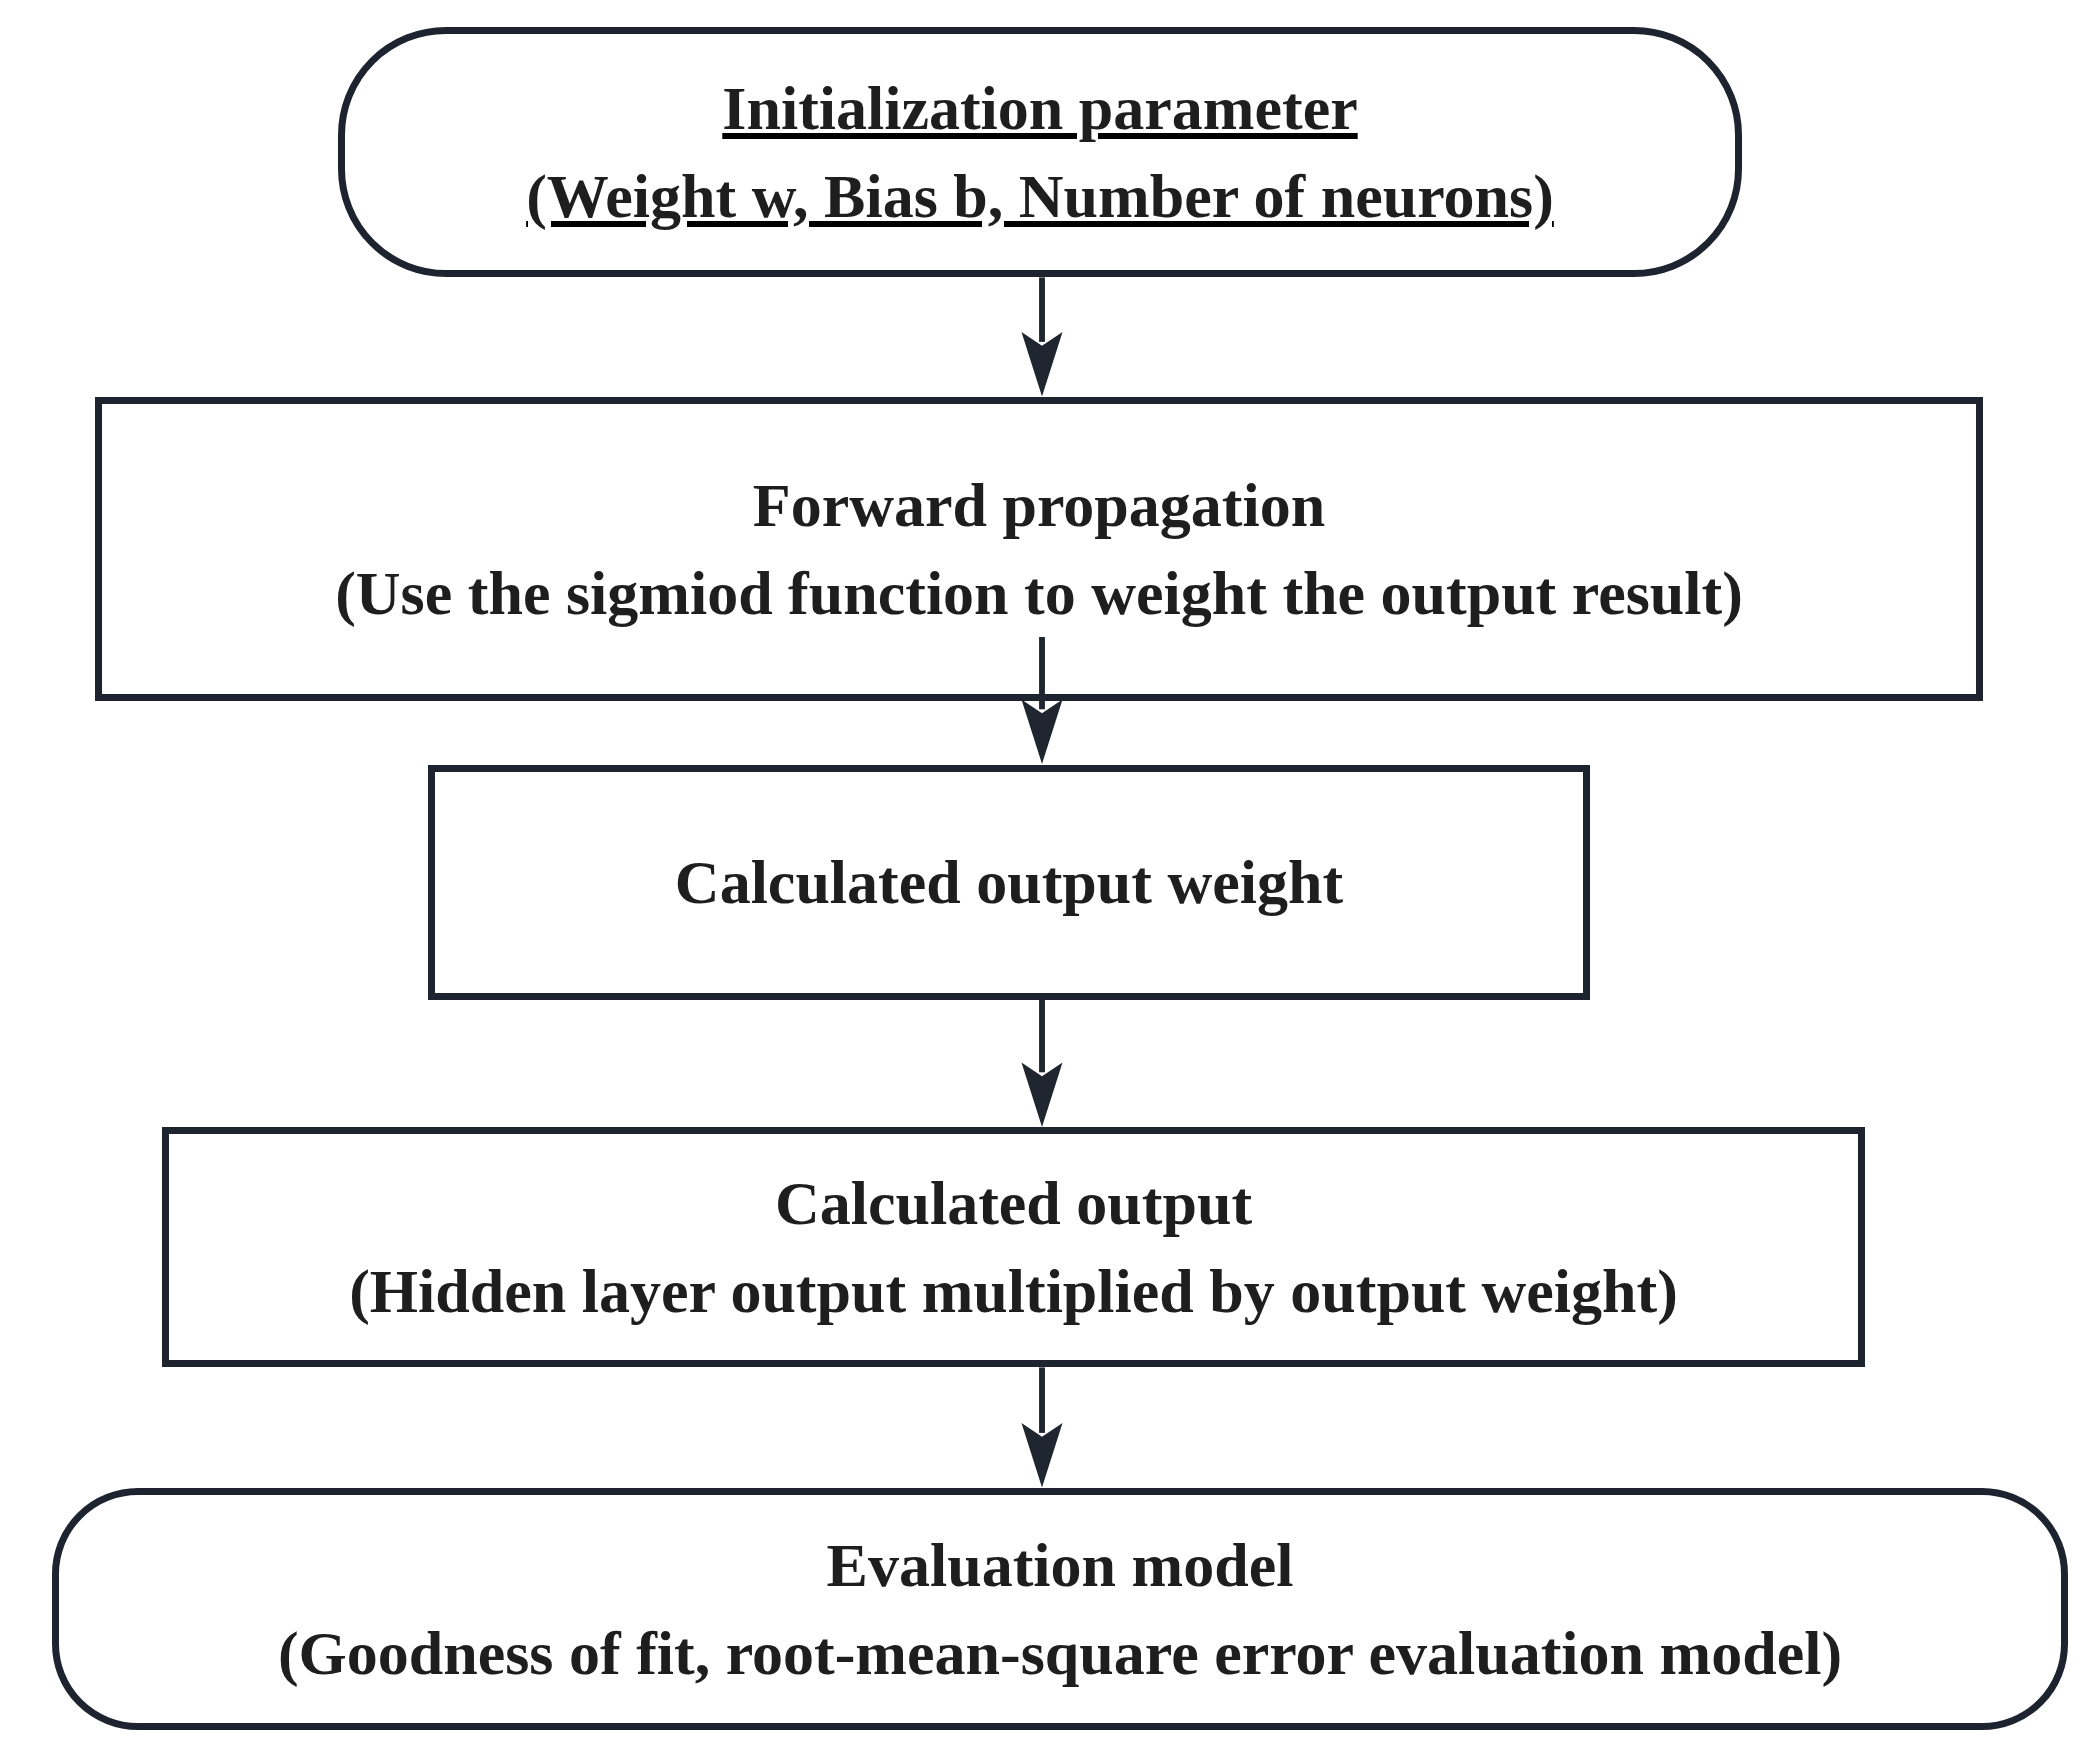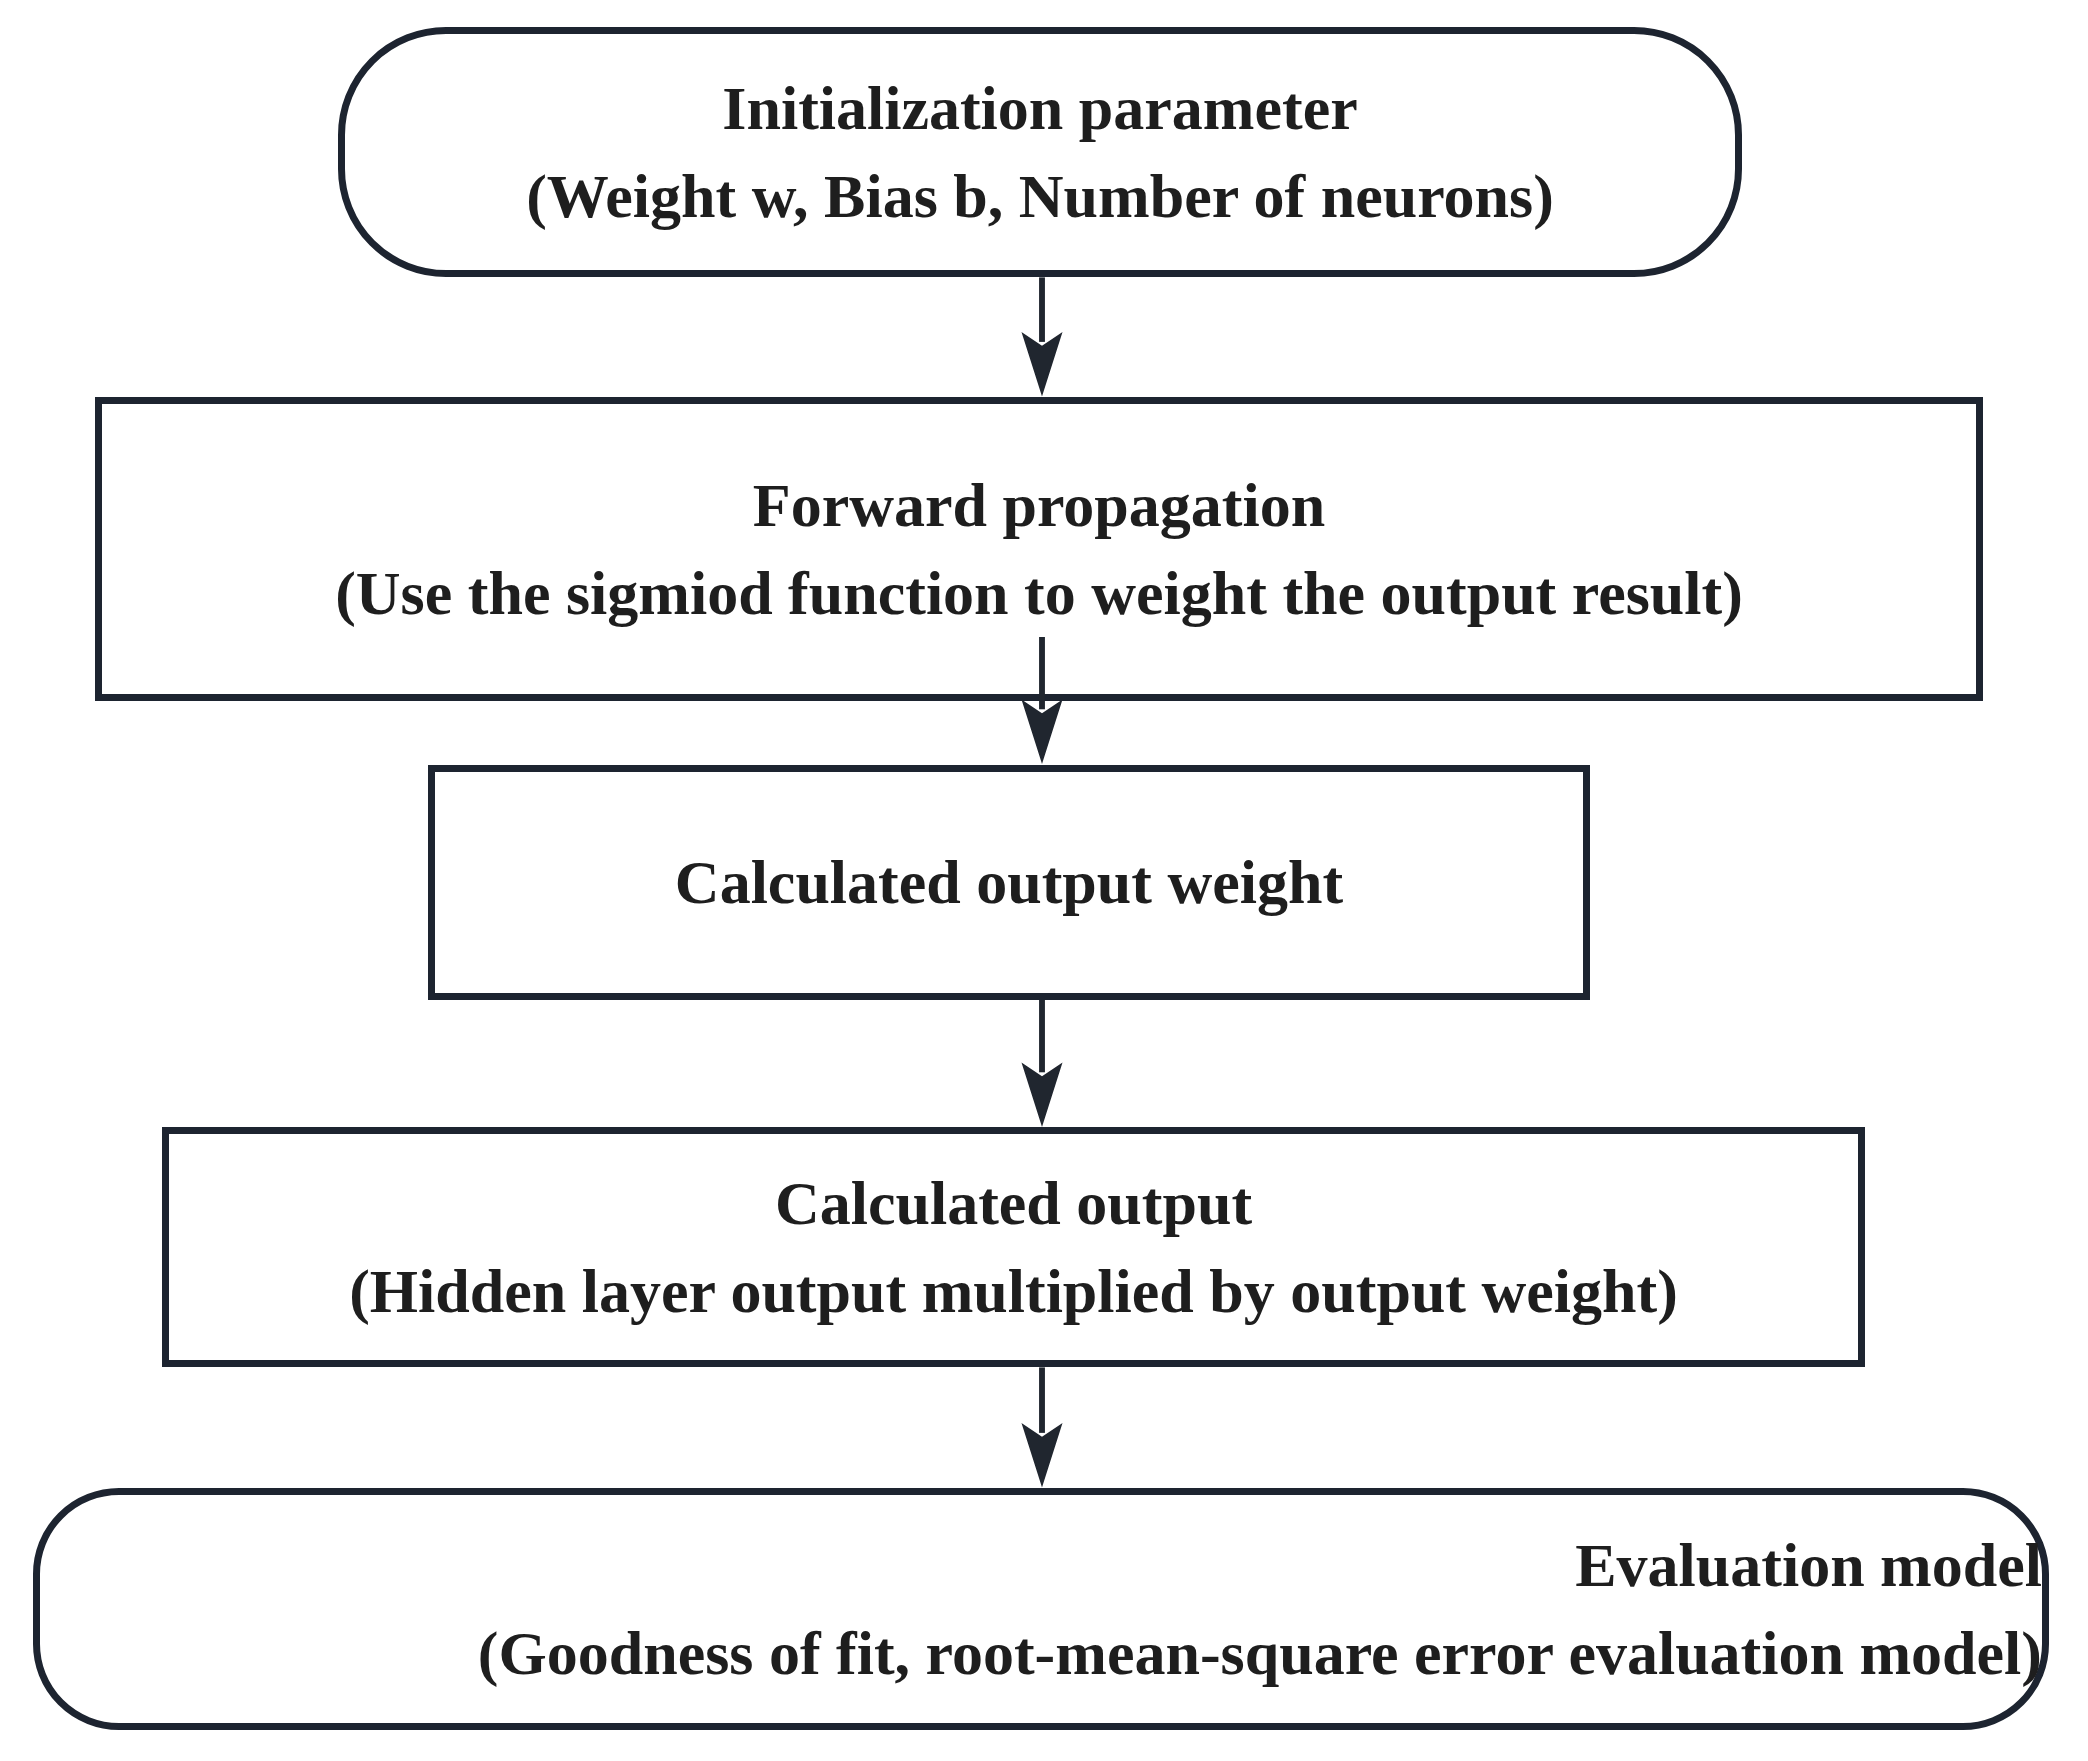--- a/index.html
+++ b/index.html
@@ -19,21 +19,21 @@
     position: absolute;
     box-sizing: border-box;
     border: 7.8px solid #1d2430;
     background: #ffffff;
     display: flex;
     flex-direction: column;
     align-items: center;
     justify-content: center;
     text-align: center;
   }
-  .flow-node.rounded-lg { border-radius: 108px; }
+  .flow-node.rounded-lg { border-radius: 108px; text-decoration: underline; }
   .flow-node.rounded-md { border-radius: 86px; }
   .node-title, .node-subtitle {
     font-weight: bold;
     font-size: 62px;
     line-height: 1.42;
     color: #1e1e1e;
     white-space: nowrap;
   }
   .arrow {
     position: absolute;
@@ -42,21 +42,21 @@
   }
   .arrow svg { display: block; }
   .arrow .stem { fill: #20262f; }
   .arrow .head { fill: #20262f; }
 
   
   #node-initialization        { left: 338px; top: 27.4px;   width: 1404px; height: 250px; }
   #node-forward-propagation   { left: 95px;  top: 397px;  width: 1888px; height: 304px; }
   #node-calculated-output-weight { left: 428px; top: 765px; width: 1162px; height: 235px; }
   #node-calculated-output     { left: 162px; top: 1127px; width: 1703px; height: 240px; }
-  #node-evaluation-model      { left: 33px;  top: 1488px; width: 2016px; height: 242px; align-items: flex-end; }
+  #node-evaluation-model      { left: 52px;  top: 1488px; width: 2016px; height: 242px; }
 
   #arrow-1 { top: 277px; }
   #arrow-2 { top: 637px; }
   #arrow-3 { top: 1000px; }
   #arrow-4 { top: 1367px; }
 </style>
 </head>
 <body>
 
 <div class="canvas">

